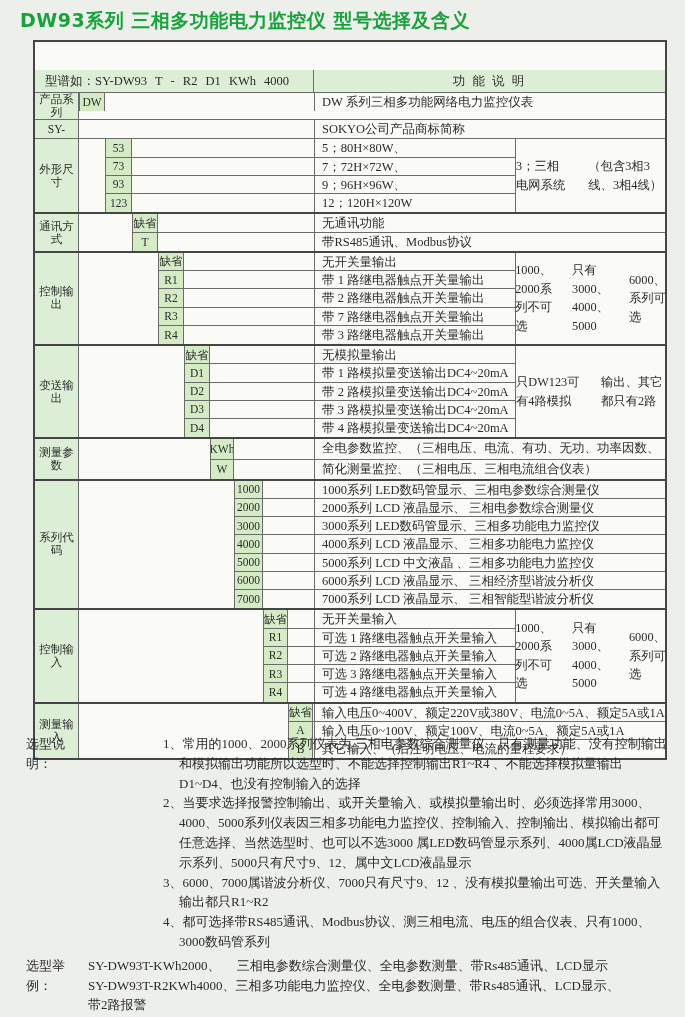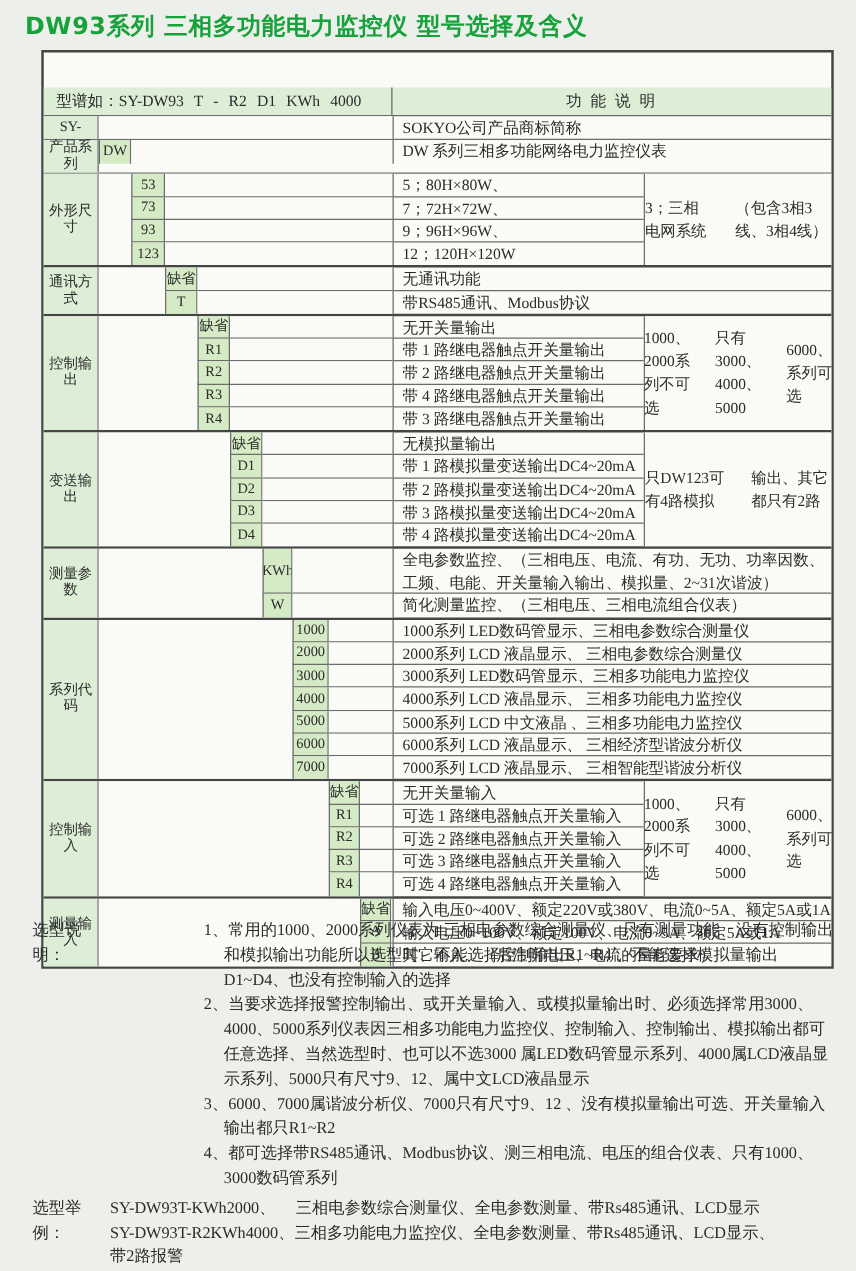--- a/index.html
+++ b/index.html
@@ -34,21 +34,21 @@
   .th-right{flex:1;text-align:center;letter-spacing:2px;}
   .sec{display:flex;border-top:1px solid var(--bd);background:var(--cell);}
   .sec.hv{border-top:2px solid var(--bd-dark);}
   .cat{
     width:44px;flex:0 0 44px;background:var(--green-head);border-right:1px solid var(--bd);
     display:flex;align-items:center;justify-content:center;text-align:center;
     font-size:11.5px;line-height:13px;padding:0 1px;
   }
   .rows{flex:1;display:flex;flex-direction:column;min-width:0;}
   .tr{display:flex;height:18.25px;}
-  .tr.tall{height:36px;}
+  .tr.tall{height:21px;}
   .tr>.ind{background:var(--cell);}
   .tr>.code{
     background:var(--green-code);border-left:1px solid var(--bd);border-right:1px solid var(--bd);
     text-align:center;font-size:11.5px;overflow:hidden;white-space:nowrap;
     display:flex;align-items:center;justify-content:center;
   }
   .tr>.gap{background:var(--cell);}
   .tr>.desc{
     flex:1;border-left:1px solid var(--bd);padding:0 0 0 7px;overflow:hidden;
     line-height:18px;min-width:0;
@@ -89,37 +89,37 @@
 
   <div class="title">DW93系列 三相多功能电力监控仪 型号选择及含义</div>
 
   <div class="tbl">
 
     <div class="thead">
       <div class="th-left">型谱如：SY-DW93 T - R2 D1 KWh 4000</div>
       <div class="th-right">功 能 说 明</div>
     </div>
 
+    <div class="sec s1">
+      <div class="cat">产品系列</div>
+      <div class="rows">
+        <div class="tr">
+          <div class="code">DW</div>
+          <div class="gap"></div>
+          <div class="desc">DW 系列三相多功能网络电力监控仪表</div>
+        </div>
+      </div>
+    </div>
+
     <div class="sec s0">
       <div class="cat">SY-</div>
       <div class="rows">
         <div class="tr">
           <div class="gap"></div>
           <div class="desc">SOKYO公司产品商标简称</div>
-        </div>
-      </div>
-    </div>
-
-    <div class="sec s1">
-      <div class="cat">产品系列</div>
-      <div class="rows">
-        <div class="tr">
-          <div class="code">DW</div>
-          <div class="gap"></div>
-          <div class="desc">DW 系列三相多功能网络电力监控仪表</div>
         </div>
       </div>
     </div>
 
     <div class="sec s2">
       <div class="cat">外形尺寸</div>
       <div class="rows">
         <div class="tr">
           <div class="ind"></div>
           <div class="code">53</div>
@@ -187,21 +187,21 @@
         <div class="tr">
           <div class="ind"></div>
           <div class="code">R2</div>
           <div class="gap"></div>
           <div class="desc">带 2 路继电器触点开关量输出</div>
         </div>
         <div class="tr">
           <div class="ind"></div>
           <div class="code">R3</div>
           <div class="gap"></div>
-          <div class="desc">带 4 路继电器触点开关量输出</div>
+          <div class="desc">带 7 路继电器触点开关量输出</div>
         </div>
         <div class="tr">
           <div class="ind"></div>
           <div class="code">R4</div>
           <div class="gap"></div>
           <div class="desc">带 3 路继电器触点开关量输出</div>
         </div>
       </div>
       <div class="note">
         <div>1000、2000系列不可选</div>

